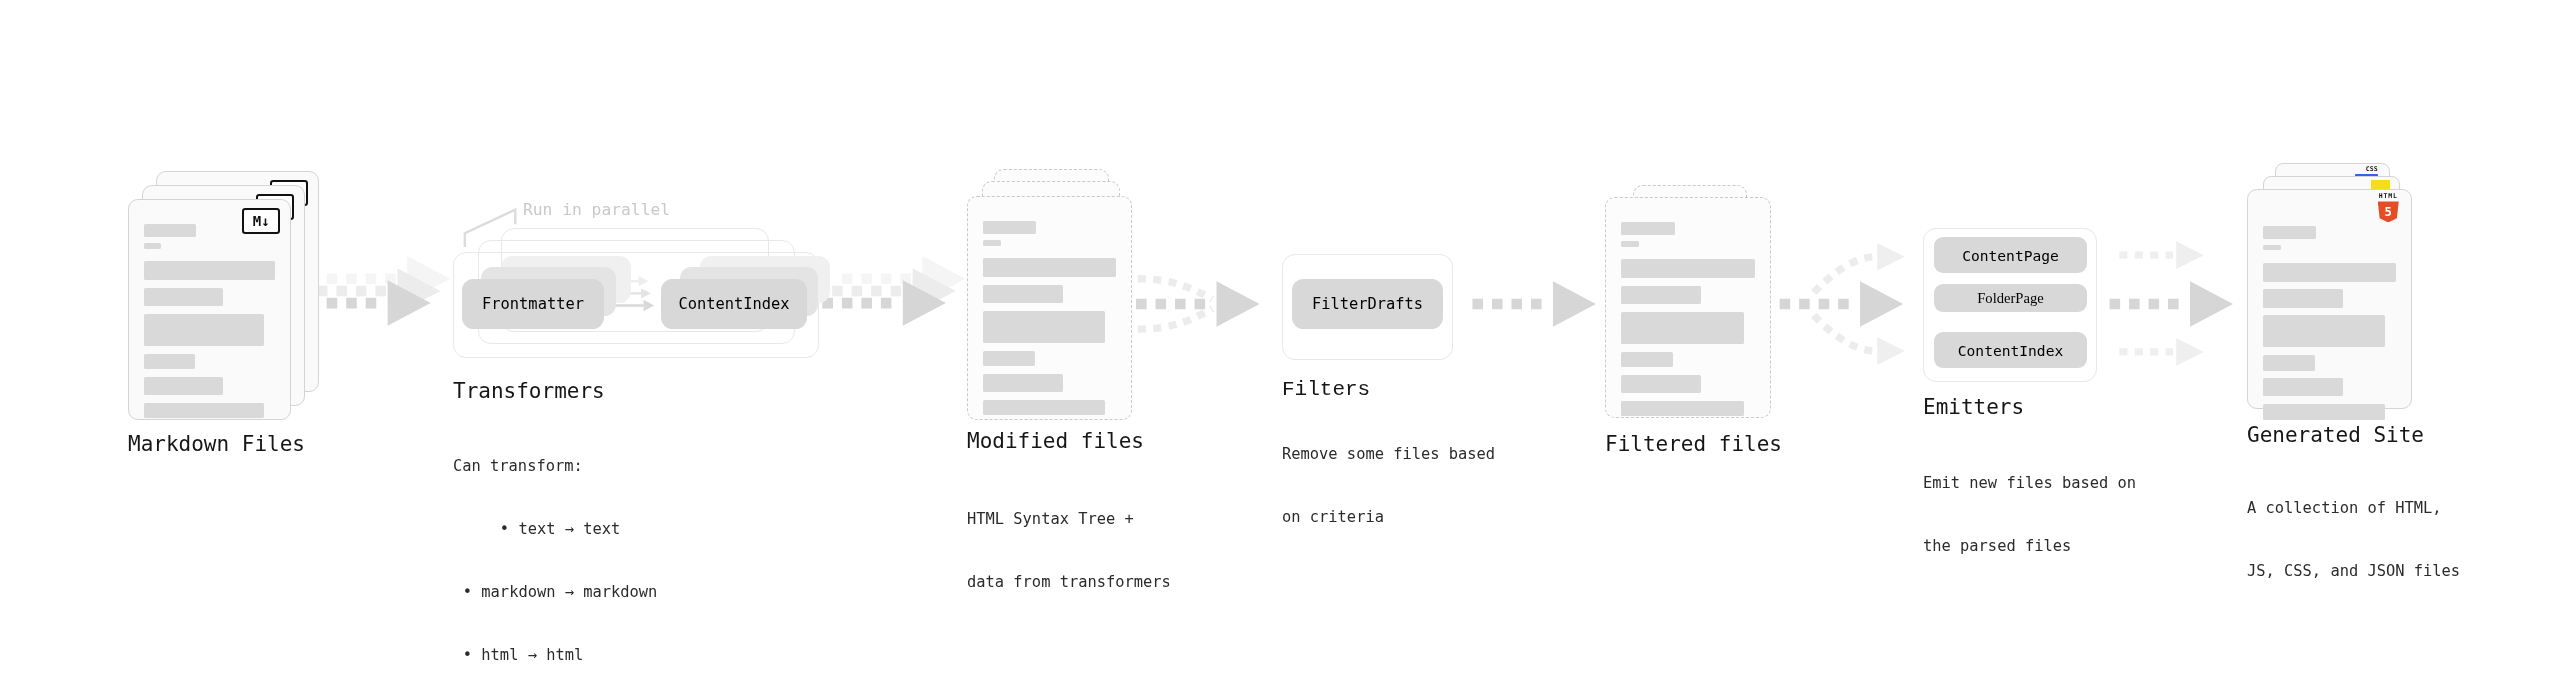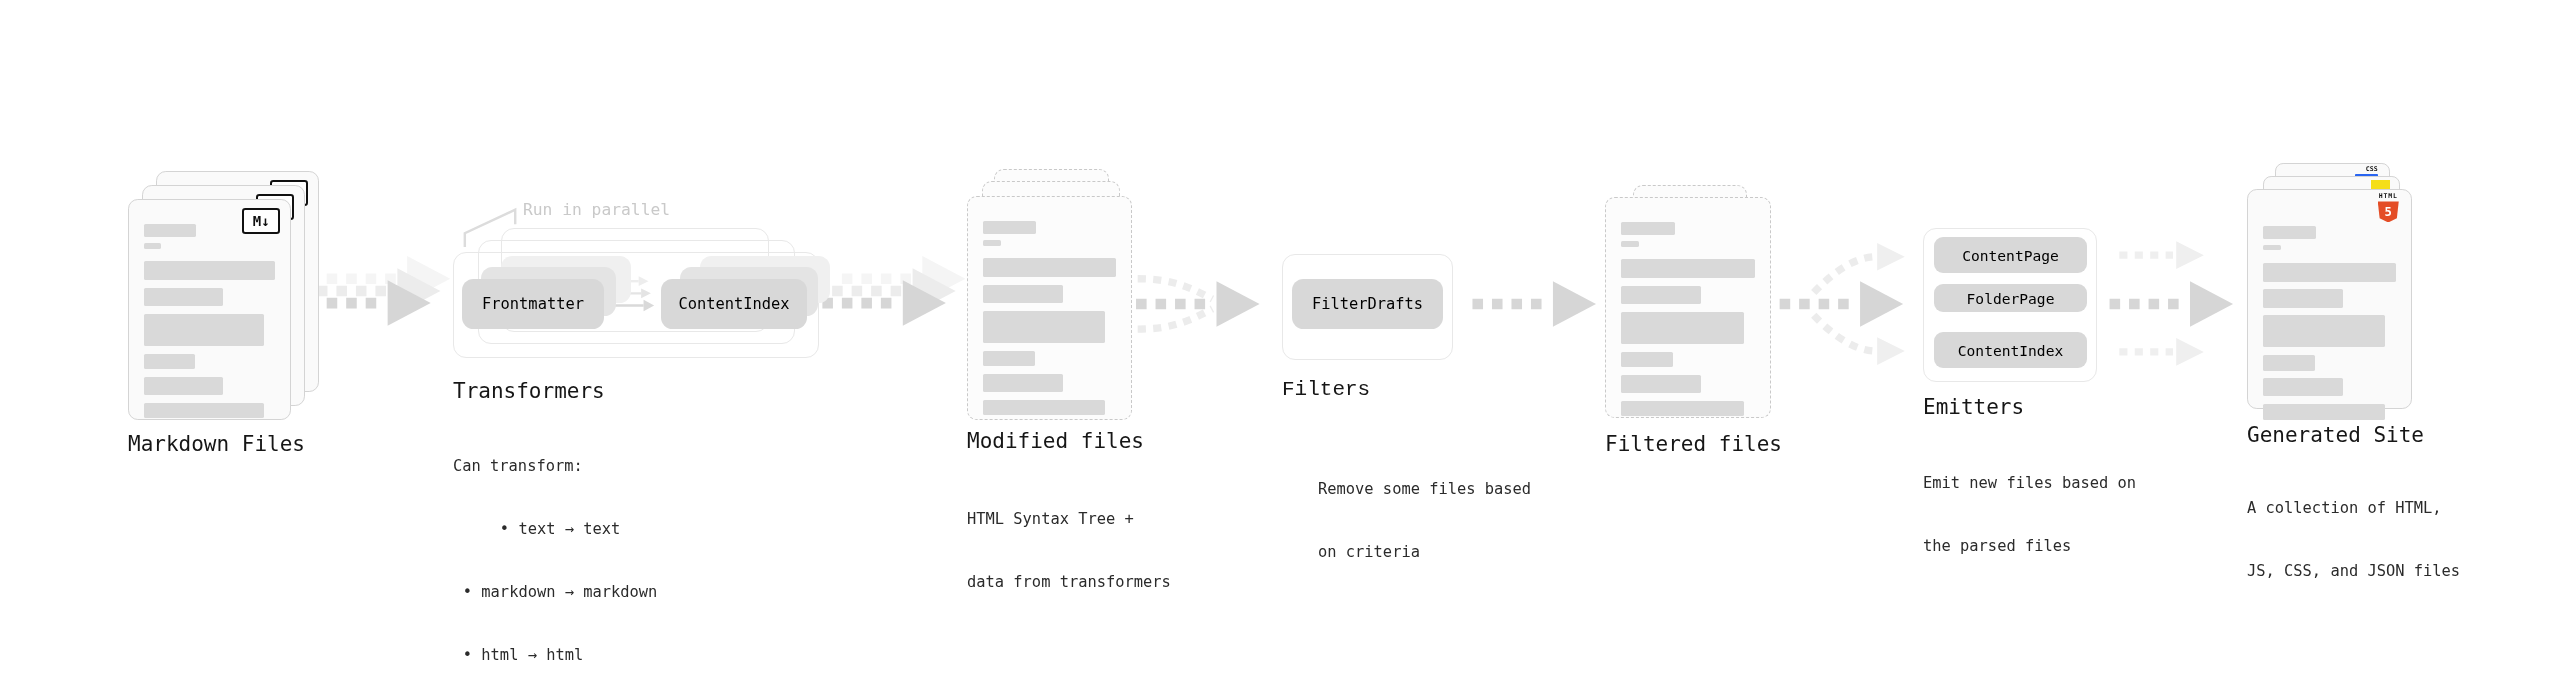--- a/index.html
+++ b/index.html
@@ -177,21 +177,21 @@
     <div class="sec-desc" style="left:967px;top:467px;">
       <div>HTML Syntax Tree +</div>
       <div>data from transformers</div>
     </div>
   </div>
 
   <div>
     <div class="wbox" style="left:1282px;top:254px;width:171px;height:106px;"></div>
     <div class="pill" style="left:1292px;top:279px;width:151px;height:50px;">FilterDrafts</div>
     <div class="sec-title" style="left:1282px;top:378px;font-family:Liberation Mono, monospace;">Filters</div>
-    <div class="sec-desc" style="left:1282px;top:437px;margin-left:36px;">
+    <div class="sec-desc" style="left:1282px;top:402px;">
       <div>Remove some files based</div>
       <div>on criteria</div>
     </div>
   </div>
 
   <div>
     <div class="doc dashed" style="left:1633px;top:185px;width:114px;height:42px;z-index:1;"></div>
     <div class="doc dashed" style="left:1605px;top:197px;width:166px;height:221px;z-index:2;">
       <div class="bars">
           <div class="bar" style="width: 40%; height: 13px; margin-top: 0px;"></div>
@@ -203,21 +203,21 @@
           <div class="bar" style="width: 60%; height: 18px; margin-top: 7.3px;"></div>
           <div class="bar" style="width: 92%; height: 15.4px; margin-top: 8.1px;"></div>
         </div>
     </div>
     <div class="sec-title" style="left:1605px;top:432px;">Filtered files</div>
   </div>
 
   <div>
     <div class="wbox" style="left:1923px;top:228px;width:174px;height:154px;"></div>
     <div class="pill" style="left:1934px;top:237px;width:153px;height:36px;font-size:14.6px;border-radius:9px;">ContentPage</div>
-    <div class="pill" style="left:1934px;top:284px;width:153px;height:28px;font-size:14.6px;border-radius:9px;">FolderPage</div>
+    <div class="pill" style="left:1934px;top:284px;width:153px;height:28px;font-size:14.6px;border-radius:9px;font-family:Liberation Serif, serif;">FolderPage</div>
     <div class="pill" style="left:1934px;top:332px;width:153px;height:36px;font-size:14.6px;border-radius:9px;">ContentIndex</div>
     <div class="sec-title" style="left:1923px;top:395px;">Emitters</div>
     <div class="sec-desc" style="left:1923px;top:431px;">
       <div>Emit new files based on</div>
       <div>the parsed files</div>
     </div>
   </div>
 
   <div>
     <div class="doc" style="left:2275px;top:163px;width:115px;height:47px;z-index:1;border-radius:8.1px;">

